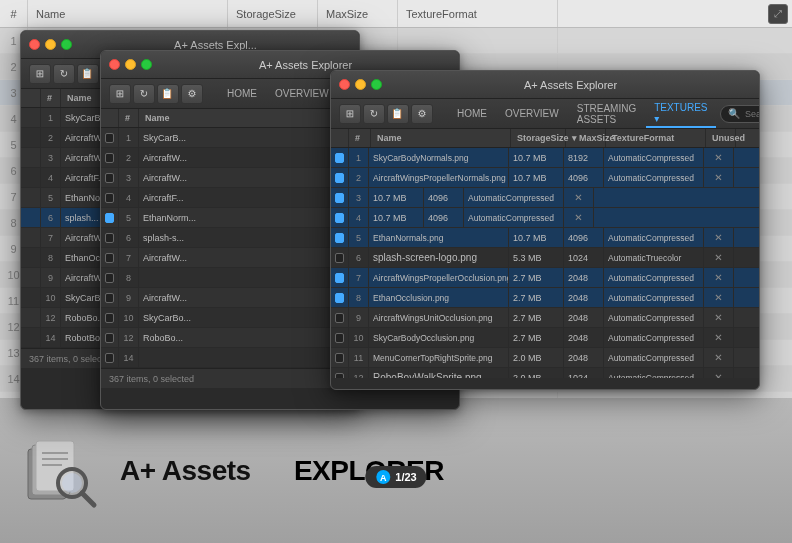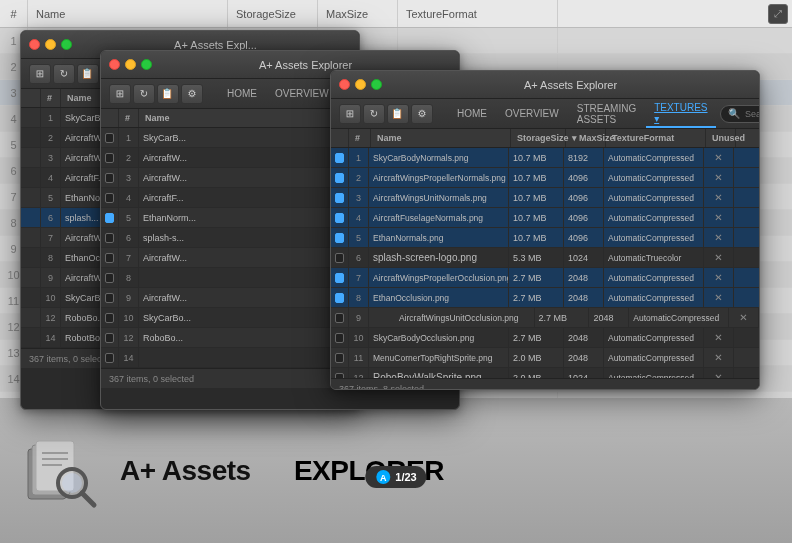--- a/index.html
+++ b/index.html
@@ -169,21 +169,20 @@
     .nav-tab {
       font-size: 10px;
       color: #aaa;
       padding: 2px 8px;
       cursor: pointer;
     }
 
     .nav-tab.active {
       color: #4af;
       border-bottom: 2px solid #4af;
-      text-decoration: underline;
     }
 
     .nav-tabs {
       display: flex;
       gap: 2px;
       align-items: center;
       margin-left: 8px;
     }
 
     .search-box {
@@ -775,34 +774,32 @@
       <div class="inner-td td-texture">AutomaticCompressed</div>
       <div class="inner-td td-unused">
           <span class="x-icon">✕</span>
         </div>
     </div>
     <div class="inner-row selected">
       <div class="inner-td" style="width:18px;">
           <div class="inner-checkbox checked"></div>
         </div>
       <div class="inner-td td-num">3</div>
-      <div class="inner-td" style="width:140px;font-size:8.5px;">AircraftWingsUnitNormals.png</div>
       <div class="inner-td td-storage">10.7 MB</div>
       <div class="inner-td td-max">4096</div>
       <div class="inner-td td-texture">AutomaticCompressed</div>
       <div class="inner-td td-unused">
           <span class="x-icon">✕</span>
         </div>
     </div>
     <div class="inner-row selected">
       <div class="inner-td" style="width:18px;">
           <div class="inner-checkbox checked"></div>
         </div>
       <div class="inner-td td-num">4</div>
-      <div class="inner-td" style="width:140px;font-size:8.5px;">AircraftFuselageNormals.png</div>
       <div class="inner-td td-storage">10.7 MB</div>
       <div class="inner-td td-max">4096</div>
       <div class="inner-td td-texture">AutomaticCompressed</div>
       <div class="inner-td td-unused">
           <span class="x-icon">✕</span>
         </div>
     </div>
     <div class="inner-row selected">
       <div class="inner-td" style="width:18px;">
           <div class="inner-checkbox checked"></div>
@@ -853,21 +850,21 @@
       <div class="inner-td td-texture">AutomaticCompressed</div>
       <div class="inner-td td-unused">
           <span class="x-icon">✕</span>
         </div>
     </div>
     <div class="inner-row">
       <div class="inner-td" style="width:18px;">
           <div class="inner-checkbox"></div>
         </div>
       <div class="inner-td td-num">9</div>
-      <div class="inner-td" style="width:140px;font-size:8.5px;margin-left:26px;">AircraftWingsUnitOcclusion.png</div>
+      <div class="inner-td" style="width:140px;font-size:8.5px;">AircraftWingsUnitOcclusion.png</div>
       <div class="inner-td td-storage">2.7 MB</div>
       <div class="inner-td td-max">2048</div>
       <div class="inner-td td-texture">AutomaticCompressed</div>
       <div class="inner-td td-unused">
           <span class="x-icon">✕</span>
         </div>
     </div>
     <div class="inner-row">
       <div class="inner-td" style="width:18px;">
           <div class="inner-checkbox"></div>
@@ -901,23 +898,20 @@
       <div class="inner-td td-num">12</div>
       <div class="inner-td" style="width:140px;font-size:10px;">RoboBoyWalkSprite.png</div>
       <div class="inner-td td-storage">2.0 MB</div>
       <div class="inner-td td-max">1024</div>
       <div class="inner-td td-texture">AutomaticCompressed</div>
       <div class="inner-td td-unused">
           <span class="x-icon">✕</span>
         </div>
     </div>
 
-  </div>
-  <div class="status-bar">
-    <span>367 items, 8 selected</span>
   </div>
 </div>
 
 <div class="promo-section">
 
   <div class="promo-icon">
     <svg viewBox="0 0 80 80" width="80" height="80">
 
       <rect x="8" y="18" width="38" height="50" rx="3" fill="#888" stroke="#666" stroke-width="1"></rect>
       <rect x="12" y="14" width="38" height="50" rx="3" fill="#aaa" stroke="#888" stroke-width="1"></rect>

